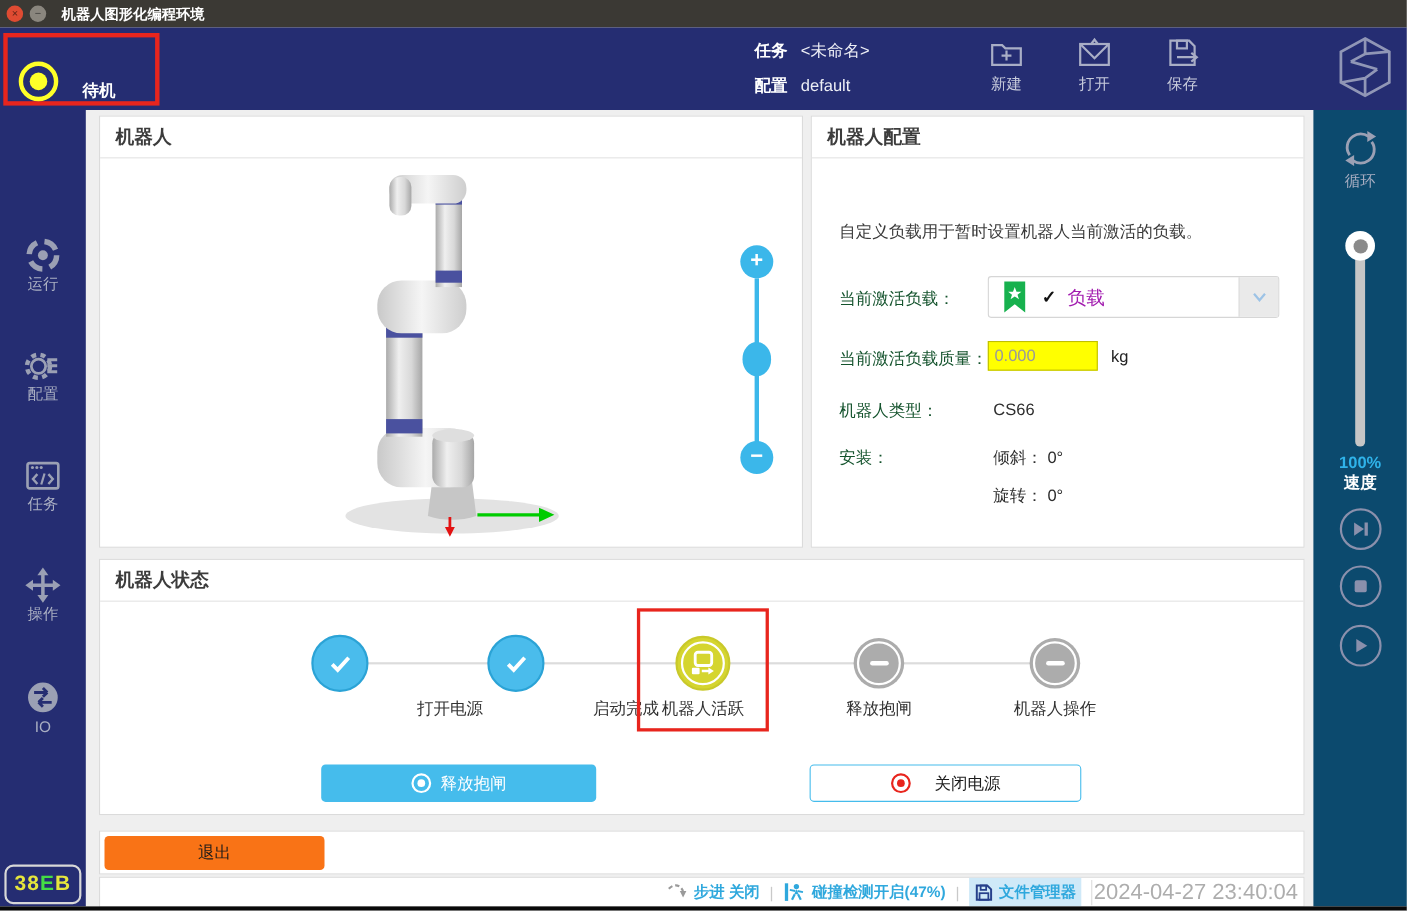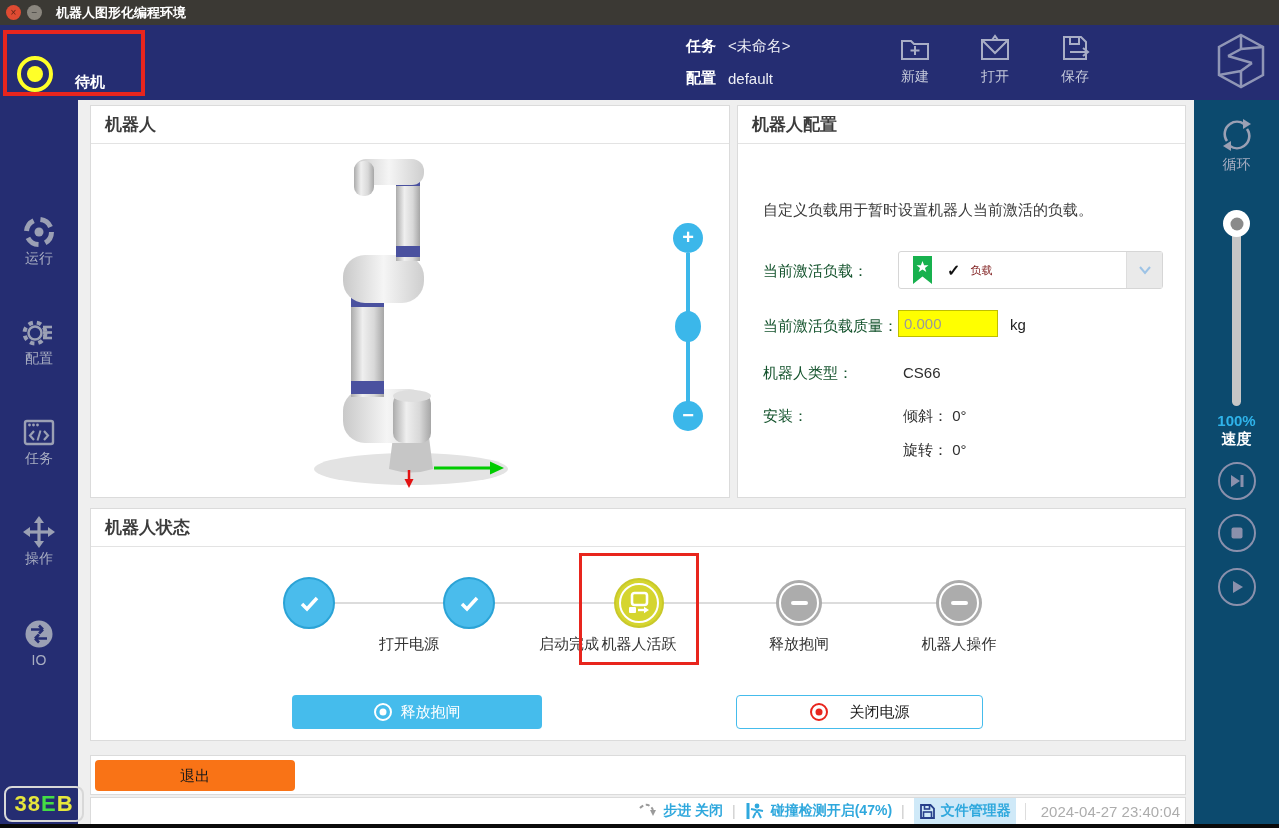--- a/index.html
+++ b/index.html
@@ -33,23 +33,23 @@
   .nav-btn svg{display:block;margin:0 auto}
   .nav-btn .nb-label{font-size:14px;color:#C6CADB;margin-top:2px}
   .nav-btn-new{left:883px}.nav-btn-open{left:963px}.nav-btn-save{left:1043px}
   .nav-logo{position:absolute;left:1214px;top:6px}
 
   
   .left-bar{position:absolute;left:0;top:100px;width:78px;height:724px;background:#252D72}
   .side-item{position:absolute;left:0;width:78px;text-align:center;color:#A9AEC2;font-size:14px;cursor:pointer}
   .side-item svg{display:block;margin:0 auto}
   .si-run{top:114px}.si-config{top:214px}.si-task{top:314px}.si-operate{top:414px}.si-io{top:516px}
-  .id-badge{position:absolute;left:4px;top:686px;width:80px;height:36px;border:2px solid #D8D8D8;
+  .id-badge{position:absolute;left:4px;top:686px;width:70px;height:36px;border:2px solid #D8D8D8;
             border-radius:8px;display:flex;align-items:center;justify-content:center;
-            font-size:22px;letter-spacing:1px;font-weight:bold}
+            font-size:19px;letter-spacing:1px;font-weight:bold}
   .badge-y{color:#E6E63C}.badge-g{color:#44DD44}
 
   
   .right-bar{position:absolute;left:1194px;top:100px;width:85px;height:724px;background:#0c4a6e}
   .loop-item{position:absolute;top:14px;left:0;width:85px;text-align:center;color:#A9AEC2;font-size:14px;cursor:pointer}
   .loop-item svg{display:block;margin:0 auto}
   .speed-track{position:absolute;left:38px;top:128px;width:9px;height:178px;background:#C6C6C6;border-radius:5px}
   .speed-handle{position:absolute;left:29px;top:110px;width:27px;height:27px;border-radius:50%;
                 background:#FFF;cursor:pointer}
   .speed-handle::after{content:"";position:absolute;left:50%;top:50%;transform:translate(-50%,-50%);
@@ -79,21 +79,21 @@
   .zoom-track{position:absolute;left:595px;top:147px;width:4px;height:150px;background:#3BB7EA}
   .zoom-handle{position:absolute;left:584px;top:205px;width:26px;height:31px;border-radius:50%;background:#3BB7EA;cursor:pointer}
 
   
   .cfg-desc{position:absolute;left:25px;top:95px;font-size:15px;color:#3A3A3A}
   .cfg-label{position:absolute;left:25px;font-size:15px;color:#14532d}
   .dropdown{position:absolute;left:160px;top:145px;width:265px;height:38px;background:#FFF;
             border:1px solid #D6D6D6;border-radius:3px;display:flex;align-items:center;cursor:pointer}
   .dd-bookmark{margin-left:13px;flex:0 0 auto}
   .dd-check{margin-left:14px;font-size:16px;font-weight:bold;color:#111}
-  .dd-value{margin-left:10px;font-size:11px;color:#7f1d1d}
+  .dd-value{margin-left:10px;font-size:17px;color:#a21caf}
   .dd-arrow{position:absolute;right:0;top:0;width:36px;height:36px;background:#EAEAEA;
             border-left:1px solid #DDD;display:flex;align-items:center;justify-content:center}
   .mass-input{position:absolute;left:160px;top:204px;width:100px;height:27px;background:#FFFF00;
               border:1px solid #BFBF00;color:#9A9A9A;font-size:15px;padding:0 5px;
               font-family:"Liberation Sans",sans-serif}
   .mass-unit{position:absolute;left:272px;top:210px;font-size:15px;color:#222}
   .cfg-value{position:absolute;font-size:15px;color:#2E2E2E}
 
   
   .step-line{position:absolute;left:228px;top:93px;width:640px;height:2px;background:#DCDCDC}
@@ -121,21 +121,21 @@
   .ring-white::after{background:#FFF}
   .ring-red::after{background:#E8251D}
 
   
   .exit-btn{position:absolute;left:4px;top:4px;width:200px;height:31px;background:#f97316;border-radius:4px;
             color:#1A1A1A;font-size:15px;text-align:center;line-height:31px;cursor:pointer}
   .sbar{display:flex;justify-content:flex-end;align-items:center;height:26px;gap:9px;padding-right:5px;font-size:14px}
   .sb-item{display:flex;align-items:center;gap:5px;color:#2FA8DD;font-weight:bold;cursor:pointer}
   .sb-div{color:#C9C9C9;font-weight:normal}
   .sb-fm{background:#CFE9F8;height:26px;padding:0 5px}
-  .sb-date{color:#ADADAD;font-size:15px;border-left:1px solid #DDD;padding-left:15px}
+  .sb-date{color:#ADADAD;font-size:20px;border-left:1px solid #DDD;padding-left:1px}
 
   .bottom-strip{position:absolute;left:0;top:824px;width:1279px;height:4px;background:#0A0A0A}
 </style>
 </head>
 <body>
 
 <div class="app">
 
   <div class="titlebar">
     <div class="win-dot dot-close">×</div>

